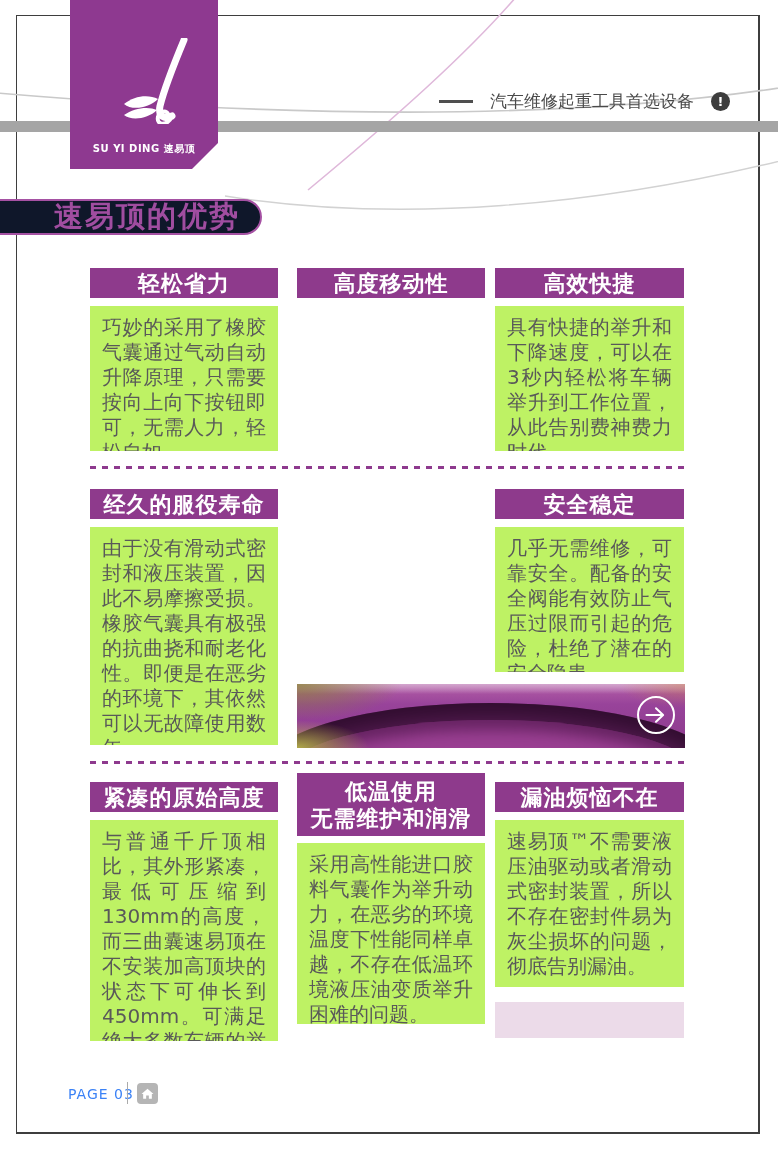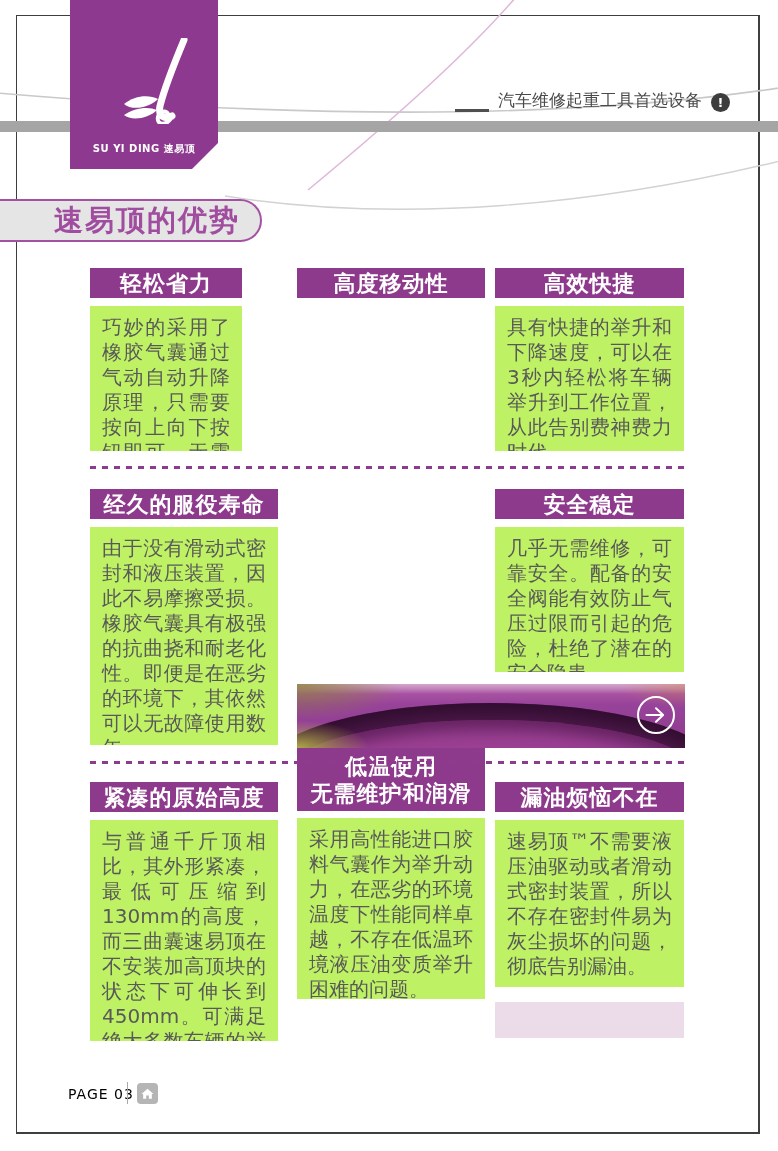--- a/index.html
+++ b/index.html
@@ -18,28 +18,28 @@
   .gray-bar{position:absolute;left:0;top:121px;width:778px;height:11px;background:#a5a5a5;z-index:2;}
 
   
   .logo-badge{position:absolute;left:70px;top:0;width:148px;height:169px;background:#8e3990;z-index:3;
     clip-path:polygon(0 0,100% 0,100% calc(100% - 26px),calc(100% - 26px) 100%,0 100%);}
   .logo-glyph{position:absolute;left:52px;top:38px;}
   .logo-text{position:absolute;left:0;bottom:13px;width:100%;text-align:center;
     color:#fff;font-size:10px;font-weight:bold;letter-spacing:.5px;white-space:nowrap;}
 
   
-  .tagline{position:absolute;top:90px;right:48px;height:22px;display:flex;align-items:flex-end;gap:9px;z-index:2;}
+  .tagline{position:absolute;top:90px;right:48px;height:22px;display:flex;align-items:center;gap:17px;z-index:2;}
   .tagline-dash{width:34px;height:3px;background:#4f4f4f;}
   .tagline-text{font-size:17px;color:#4a4a4a;white-space:nowrap;}
   .alert-icon{width:19px;height:19px;border-radius:50%;background:#3d3d3d;color:#fff;
     font-size:13px;font-weight:bold;display:flex;align-items:center;justify-content:center;line-height:1;}
 
   
-  .title-pill{position:absolute;left:0;top:199px;width:262px;height:43px;background:#e5e5e5;
+  .title-pill{position:absolute;left:0;top:199px;width:262px;height:36px;background:#0f172a;
     border:2px solid #a551a3;border-left:none;border-radius:0 24px 24px 0;box-sizing:border-box;
     display:flex;align-items:center;padding-left:54px;z-index:3;}
   .page-title{font-size:29px;font-weight:bold;color:#a04da0;letter-spacing:2px;white-space:nowrap;}
 
   
   .card{position:absolute;}
   .card-hd{background:#8e3a8c;color:#fff;font-weight:bold;font-size:22px;letter-spacing:1px;
     display:flex;align-items:center;justify-content:center;text-align:center;
     white-space:pre-line;line-height:27px;box-sizing:border-box;}
   .card-bd{background:#bef264;color:#595959;font-size:20px;line-height:25px;
@@ -62,21 +62,21 @@
                radial-gradient(30% 70% at 0% 100%,rgba(195,195,75,.85),transparent 62%),
                radial-gradient(26% 55% at 100% 2%,rgba(205,135,60,.4),transparent 65%),
                linear-gradient(180deg,rgba(230,205,228,.55),transparent 16%);}
   .arrow-btn{position:absolute;right:10px;top:12px;width:38px;height:38px;border-radius:50%;
     border:2.5px solid #fff;box-sizing:border-box;z-index:4;display:flex;align-items:center;justify-content:center;
     background:transparent;cursor:pointer;}
 
   .pink-box{position:absolute;left:495px;top:1002px;width:189px;height:36px;background:#ecdbe9;}
 
   
-  .footer-page{position:absolute;left:68px;top:1086px;font-size:14px;color:#000000;letter-spacing:1px;}
+  .footer-page{position:absolute;left:68px;top:1086px;font-size:14px;color:#3b82f6;letter-spacing:1px;}
   .footer-sep{position:absolute;left:127px;top:1082px;width:1px;height:22px;background:#aaa;}
   .home-btn{position:absolute;left:137px;top:1083px;width:21px;height:21px;border-radius:4px;
     background:#b5b5b5;display:flex;align-items:center;justify-content:center;cursor:pointer;}
 </style>
 </head>
 <body>
 
 <div class="stage">
 
   <div class="page-frame"></div>
@@ -102,21 +102,21 @@
   <div class="tagline">
     <span class="tagline-dash"></span>
     <span class="tagline-text">汽车维修起重工具首选设备</span>
     <span class="alert-icon">!</span>
   </div>
 
   <div class="title-pill">
     <span class="page-title">速易顶的优势</span>
   </div>
 
-  <div class="card" style="left:90px;top:268px;width:152px;">
+  <div class="card" style="left:90px;top:268px;width:188px;">
     <div class="card-hd hd1">轻松省力</div>
     <div class="card-bd" style="height:145px;">巧妙的采用了橡胶气囊通过气动自动升降原理，只需要按向上向下按钮即可，无需人力，轻松自如。</div>
   </div>
   <div class="card" style="left:297px;top:268px;width:188px;">
     <div class="card-hd hd1">高度移动性</div>
   </div>
   <div class="card" style="left:495px;top:268px;width:189px;">
     <div class="card-hd hd1">高效快捷</div>
     <div class="card-bd" style="height:145px;">具有快捷的举升和下降速度，可以在3秒内轻松将车辆举升到工作位置，从此告别费神费力时代。</div>
   </div>
@@ -142,21 +142,21 @@
       </svg>
     </div>
   </div>
 
   <div class="dotted" style="top:761px;"></div>
 
   <div class="card" style="left:90px;top:782px;width:188px;">
     <div class="card-hd hd1">紧凑的原始高度</div>
     <div class="card-bd" style="height:221px;">与普通千斤顶相比，其外形紧凑，最低可压缩到130mm的高度，而三曲囊速易顶在不安装加高顶块的状态下可伸长到450mm。可满足绝大多数车辆的举升。</div>
   </div>
-  <div class="card" style="left:297px;top:748px;width:188px;">
+  <div class="card" style="left:297px;top:773px;width:188px;">
     <div class="card-hd hd2">低温使用
 无需维护和润滑</div>
     <div class="card-bd" style="height:181px;">采用高性能进口胶料气囊作为举升动力，在恶劣的环境温度下性能同样卓越，不存在低温环境液压油变质举升困难的问题。</div>
   </div>
   <div class="card" style="left:495px;top:782px;width:189px;">
     <div class="card-hd hd1">漏油烦恼不在</div>
     <div class="card-bd" style="height:167px;">速易顶™不需要液压油驱动或者滑动式密封装置，所以不存在密封件易为灰尘损坏的问题，彻底告别漏油。</div>
   </div>
 
   <div class="pink-box"></div>

